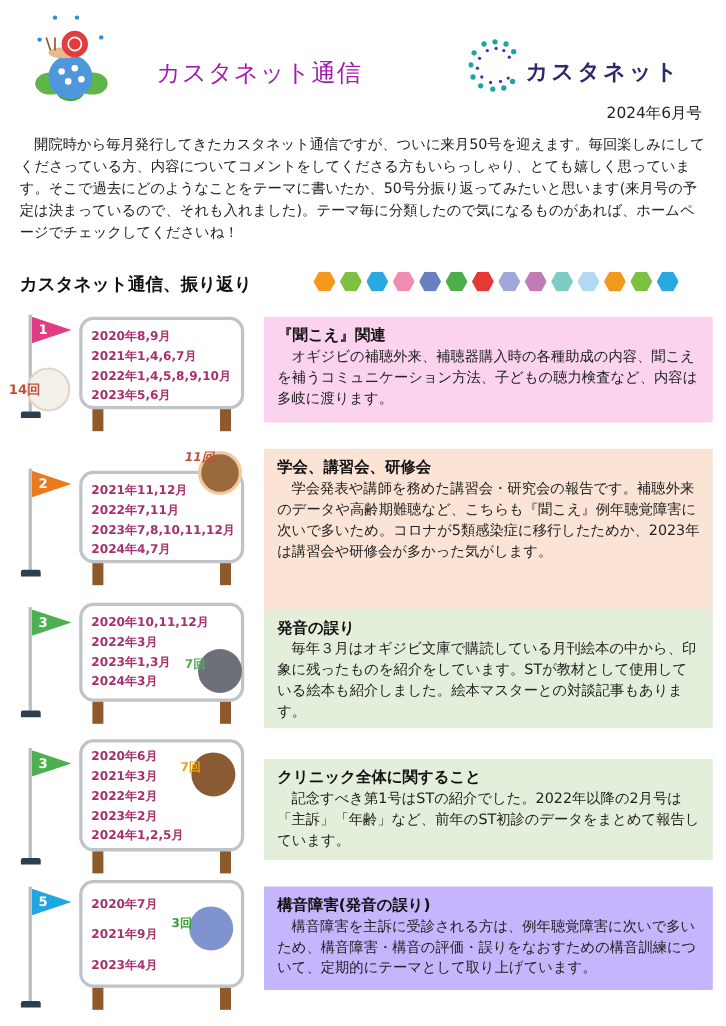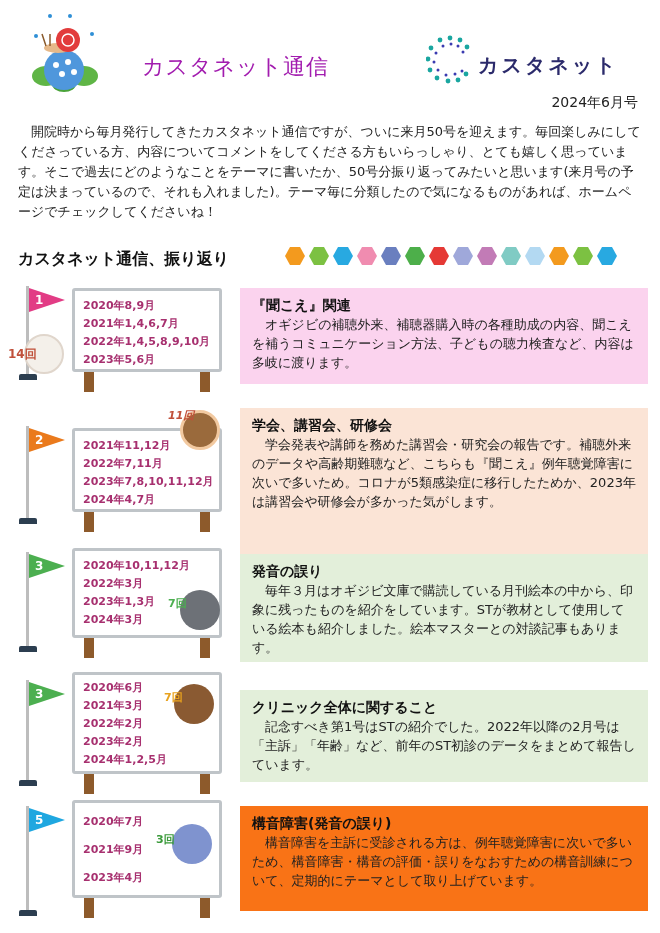--- a/index.html
+++ b/index.html
@@ -9,21 +9,21 @@
   .logo-text { left: 478px; top: 52px; font-size: 20px; color: #2b2a6b; font-weight: bold; letter-spacing: 3px; }
   .date { right: 22px; top: 94px; font-size: 14px; color: #222; }
   .intro { left: 18px; top: 122px; width: 624px; font-size: 13px; line-height: 20px; text-indent: 1em; color: #222; }
   .section-title { left: 18px; top: 249px; font-size: 16px; font-weight: bold; color: #111; }
   .hex-row { left: 285px; top: 247px; display: flex; gap: 4px; }
   .hex { width: 20px; height: 18px; clip-path: polygon(25% 0,75% 0,100% 50%,75% 100%,25% 100%,0 50%); }
   .item { position: absolute; left: 0; width: 660px; }
   .flag-pole { position: absolute; left: 26px; width: 3px; background: #bdbdbd; }
   .flag { position: absolute; left: 29px; width: 36px; height: 24px; clip-path: polygon(0 0,100% 50%,0 100%); color: #fff; font-weight: bold; font-size: 12px; padding-left: 6px; line-height: 24px; }
   .flag-base { position: absolute; left: 19px; width: 18px; height: 6px; background: #2c3e50; border-radius: 2px 2px 0 0; }
-  .board { position: absolute; left: 72px; width: 150px; background: #fff; border: 3px solid #bfc4c8; border-radius: 3px; padding: 6px 8px; }
+  .board { position: absolute; left: 72px; width: 150px; background: #fff; border: 3px solid #bfc4c8; border-radius: 13px; padding: 6px 8px; }
   .board-line { font-size: 11px; font-weight: bold; line-height: 18px; color: #a7306f; white-space: nowrap; }
   .leg { position: absolute; width: 10px; height: 20px; background: #8d5a2b; }
   .mascot { position: absolute; width: 40px; height: 40px; border-radius: 50%; }
   .card { position: absolute; left: 240px; width: 408px; padding: 8px 12px; font-size: 13px; line-height: 19px; color: #222; }
   .card-title { font-weight: bold; font-size: 14px; color: #111; }
   .card-body { text-indent: 1em; }
 </style>
 </head>
 <body>
 
@@ -188,17 +188,17 @@
   <div class="flag-base" style="top:110px;"></div>
   <div class="board" style="top:0px;height:98px;padding-top:10px;">
     <div class="board-line" style="margin-bottom:10px;">2020年7月</div>
     <div class="board-line" style="margin-bottom:10px;">2021年9月</div>
     <div class="board-line">2023年4月</div>
   </div>
   <div class="leg" style="left:84px;top:98px;"></div>
   <div class="leg" style="left:200px;top:98px;"></div>
   <div class="mascot" style="left:172px;top:24px;background:#7f93cf;"></div>
   <div class="abs" style="left:156px;top:32px;font-size:11px;font-weight:bold;color:#3a9a3a;">3回</div>
-  <div class="card" style="top:6px;height:105px;background:#f97316;">
+  <div class="card" style="top:6px;height:94px;background:#c4b5fd;">
     <div class="card-title">構音障害(発音の誤り)</div>
     <div class="card-body">構音障害を主訴に受診される方は、例年聴覚障害に次いで多いため、構音障害・構音の評価・誤りをなおすための構音訓練について、定期的にテーマとして取り上げています。</div>
   </div>
 </div>
 
 </body></html>

